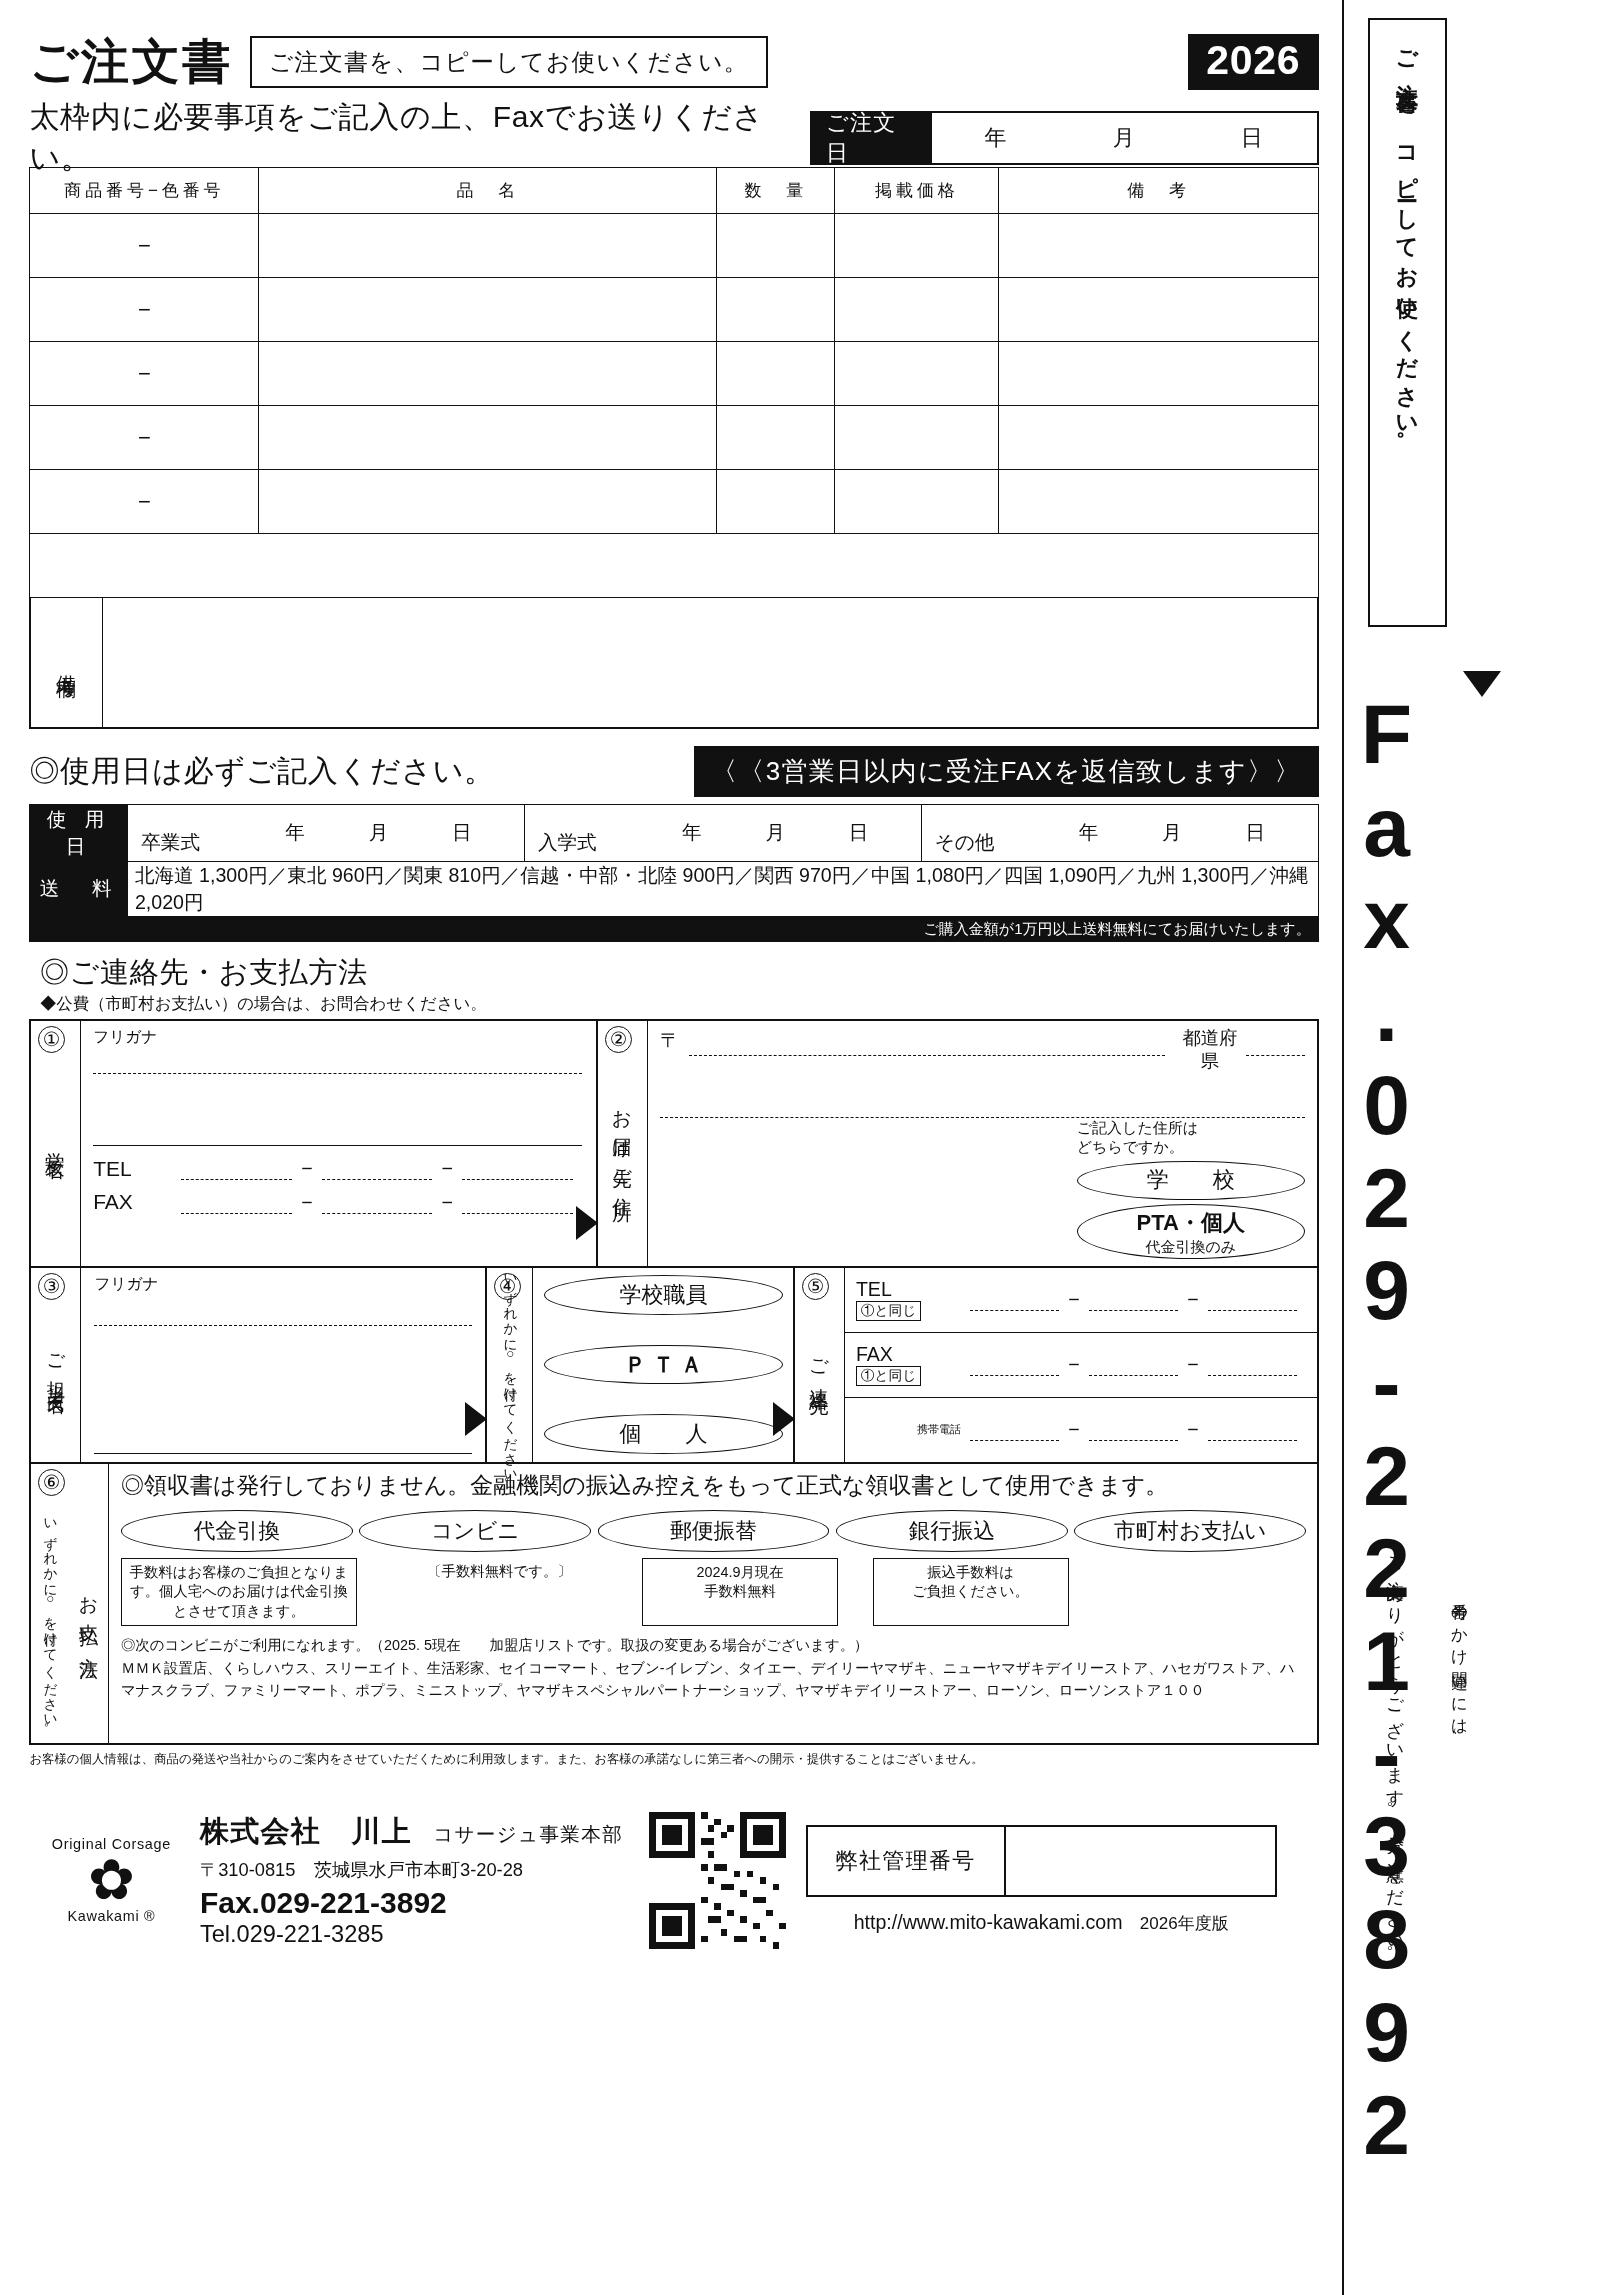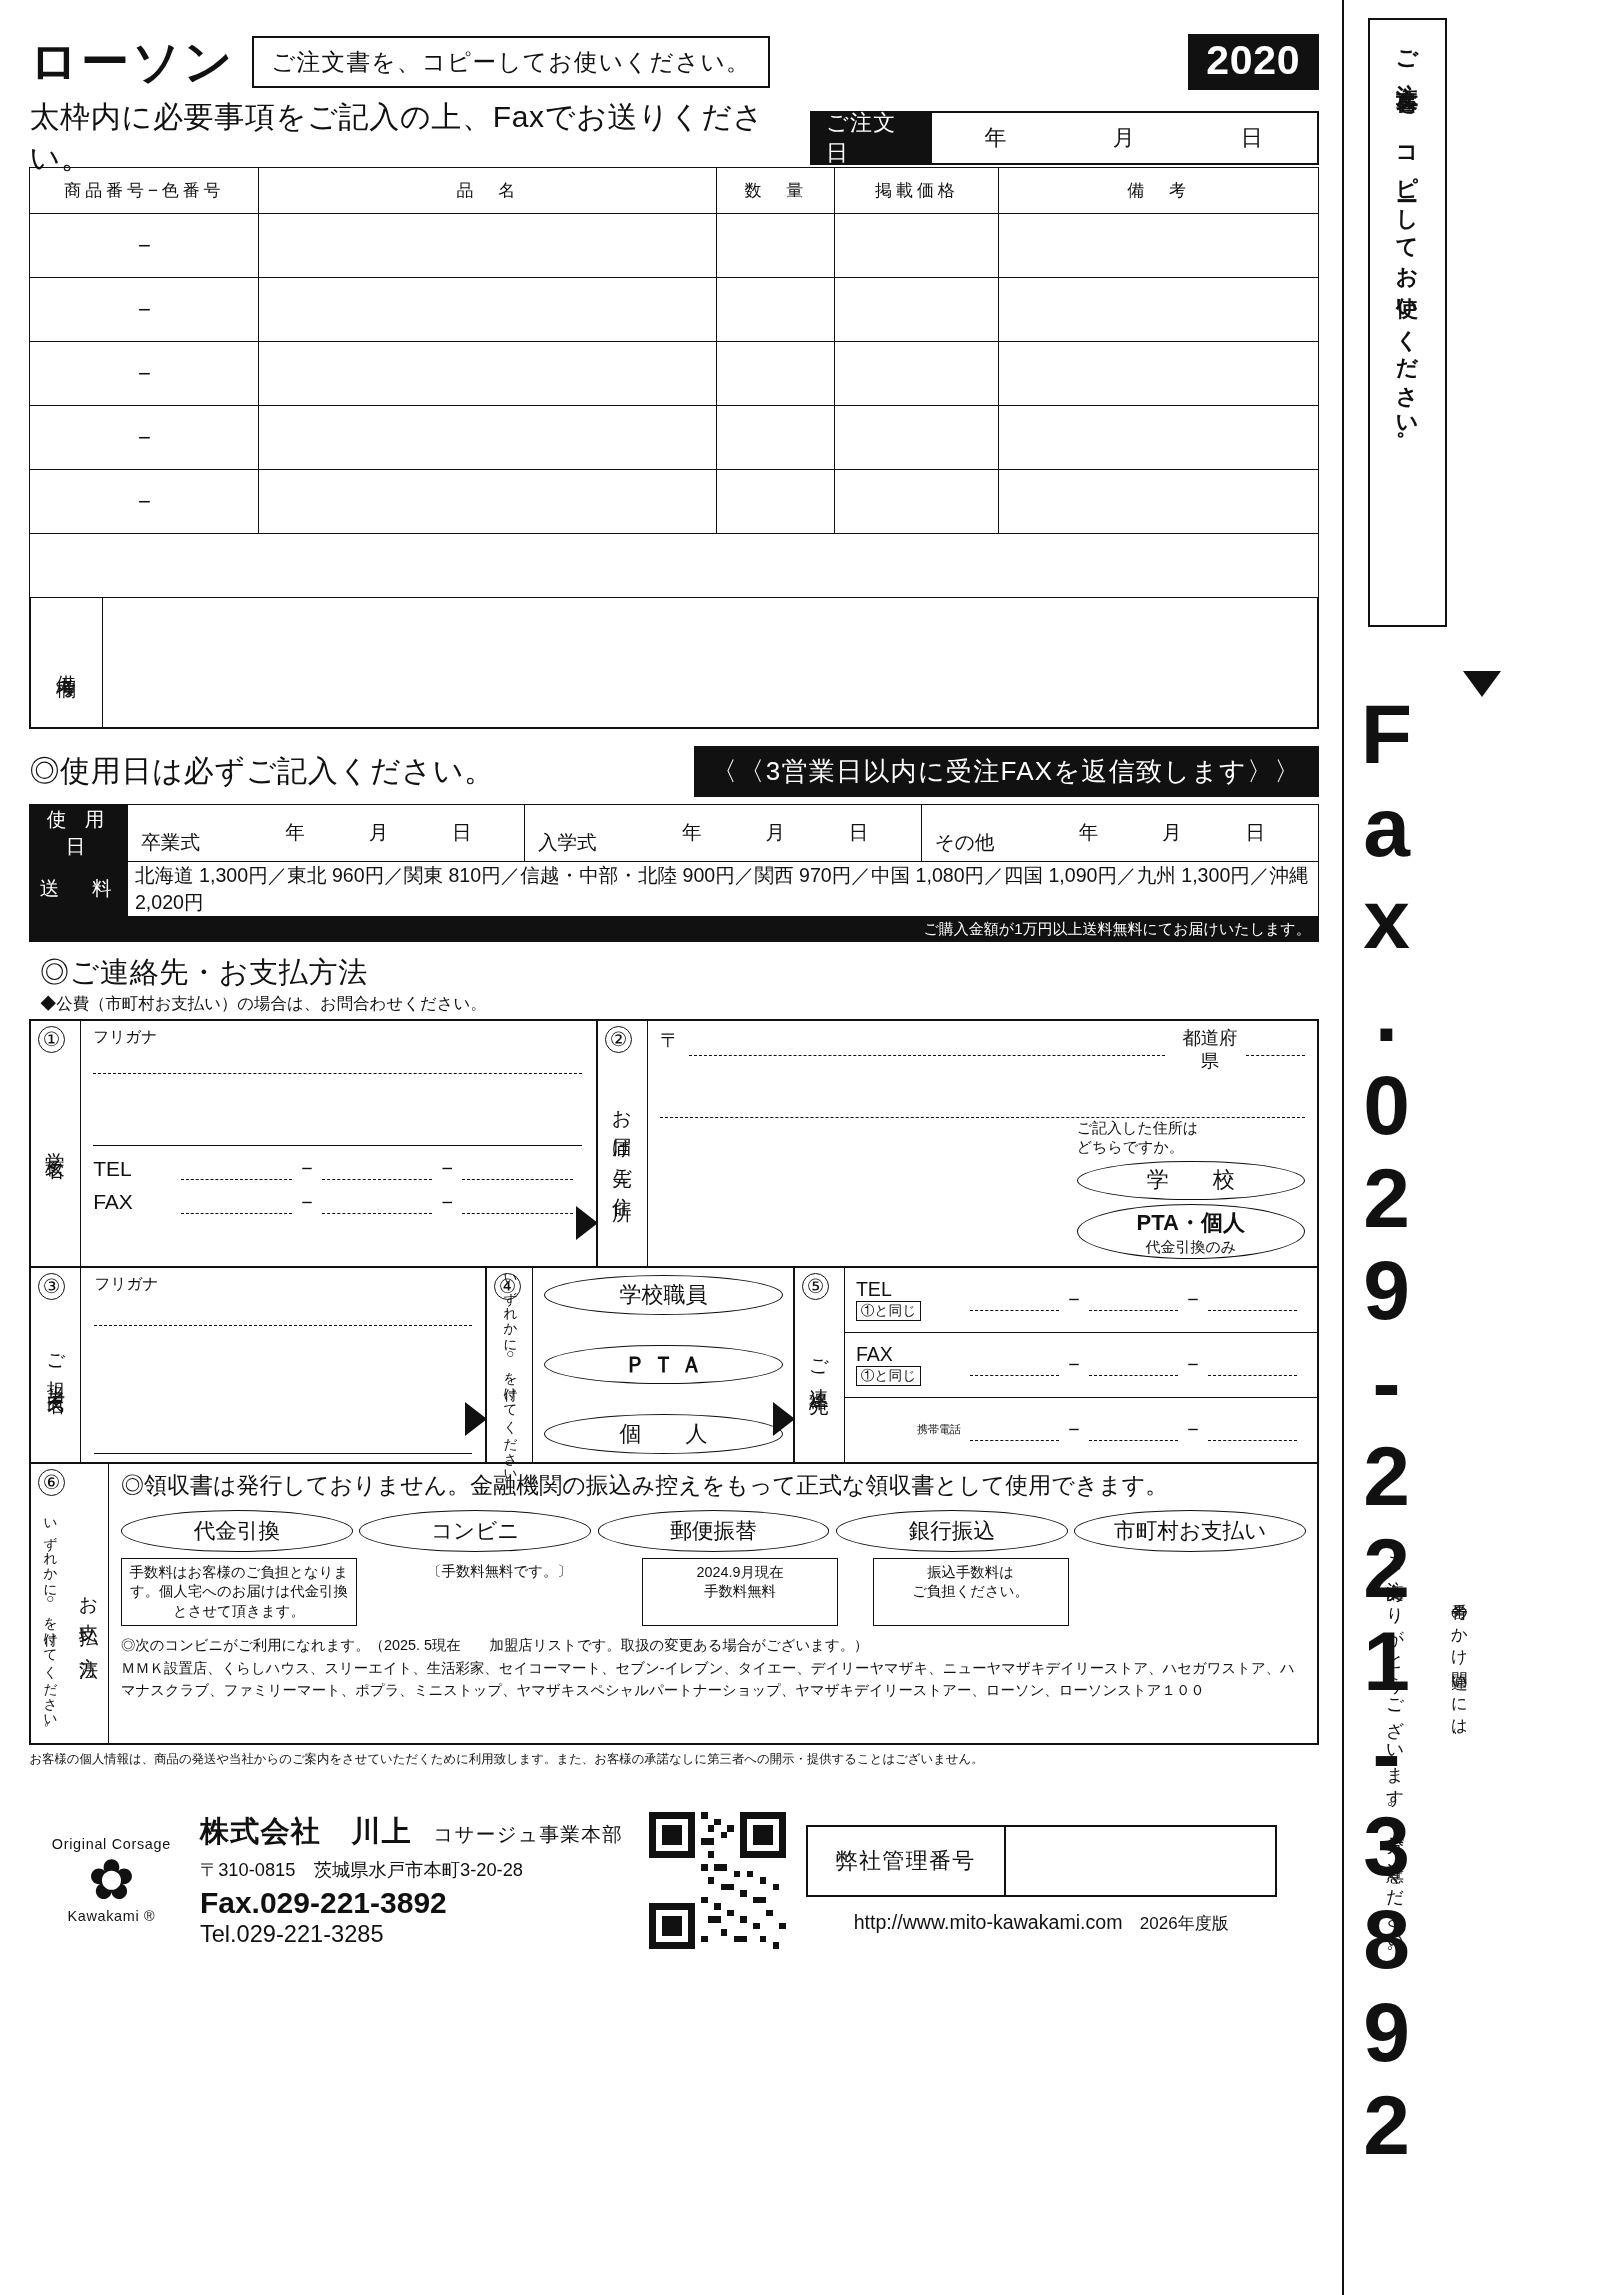--- a/index.html
+++ b/index.html
@@ -163,23 +163,23 @@
   .mgmt .url span.y { font-size:17px; margin-left:11.8px; }
 </style>
 </head>
 <body>
 
 <div class="page">
 
   <div class="main">
 
     <div class="hdr">
-      <div class="title-main">ローソン</div>
+      <div class="title-main">ご注文書</div>
       <div class="copybox">ご注文書を、コピーしてお使いください。</div>
-      <div class="yearbox">2020</div>
+      <div class="yearbox">2026</div>
     </div>
 
     <div class="line2">
       <div class="t">太枠内に必要事項をご記入の上、Faxでお送りください。</div>
       <div class="orderdate">
         <div class="lab">ご注文日</div>
         <div class="val">
           <span>年</span>
           <span>月</span>
           <span>日</span>

